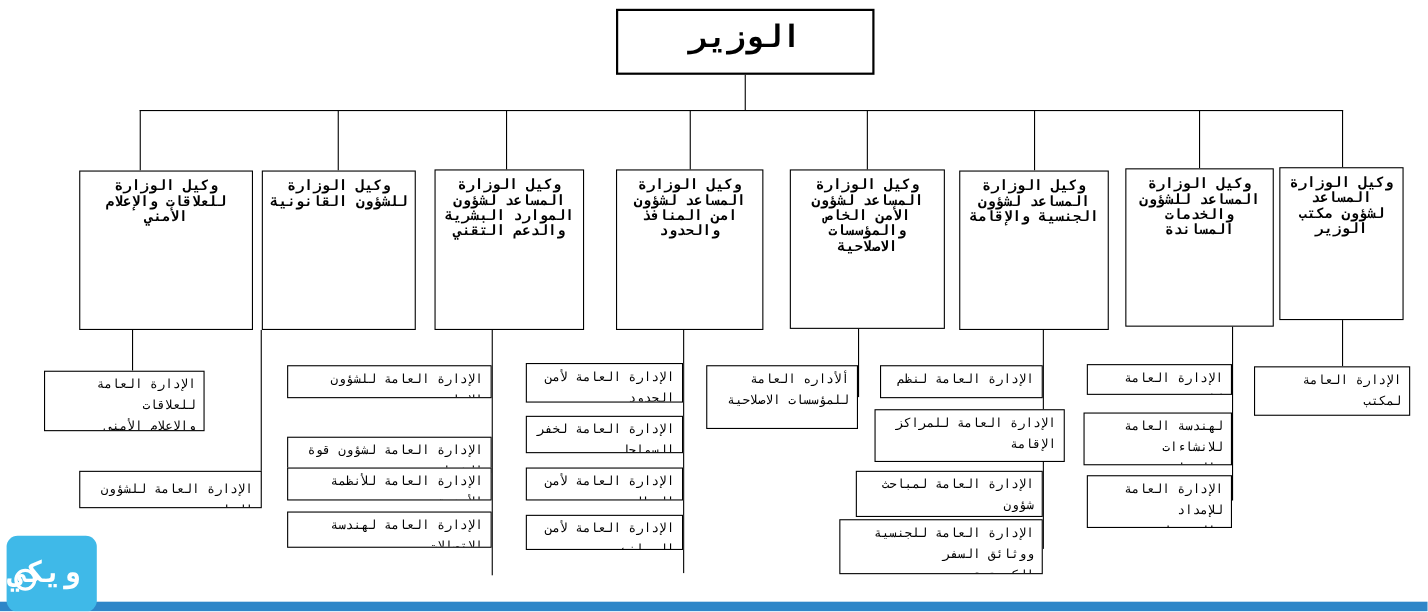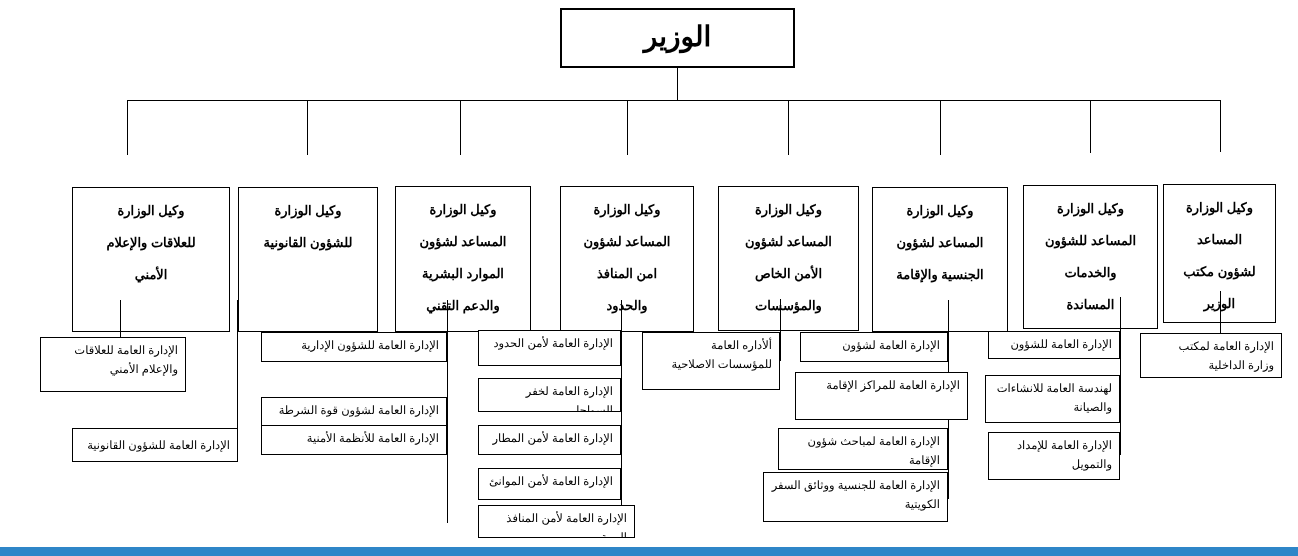--- a/index.html
+++ b/index.html
@@ -1,31 +1,30 @@
 <!DOCTYPE html>
 <html lang="ar"><head>
 <meta charset="utf-8">
 <style>
   html,body{margin:0;padding:0;background:#fff;}
   #canvas{
     position:relative;width:1298px;height:556px;background:#ffffff;overflow:hidden;
-    font-family:Liberation Sans, sans-serif;color:#000;
+    font-family:Liberation Mono, monospace;color:#000;
   }
   .box{
     position:absolute;border:1px solid #000;background:#fff;box-sizing:border-box;
     direction:rtl;white-space:pre-line;overflow:hidden;
   }
   .root-box{
     border:2px solid #000;text-align:center;font-size:28px;font-weight:bold;
     line-height:54px;white-space:nowrap;
   }
   .parent-box{
-    text-align:center;font-size:13px;font-weight:bold;line-height:32px;
+    text-align:center;font-size:13px;font-weight:bold;line-height:14px;
     padding:7px 4px 0 4px;
-    margin-top:32px;
   }
   .sub-box{
     text-align:right;font-size:11.5px;line-height:19px;padding:3px 7px 0 2px;
   }
   .cline{position:absolute;background:#000;}
   .h{height:1px;}
   .v{width:1px;}
   .wm-bar{position:absolute;left:0;top:547px;width:1298px;height:9px;background:#2e86c8;}
   .wm-logo{
     position:absolute;left:6px;top:487px;width:82px;height:69px;background:#3fb9e8;
@@ -95,42 +94,46 @@
   <div class="cline v" style="left:1220px;top:291px;height:42px"></div>
 
   <div class="box sub-box" style="left:40px;top:337px;width:146px;height:55px">الإدارة العامة للعلاقات
 والإعلام الأمني</div>
 
   <div class="box sub-box" style="left:72px;top:428px;width:166px;height:34px;padding-top:7px">الإدارة العامة للشؤون القانونية</div>
 
   <div class="box sub-box" style="left:261px;top:332px;width:186px;height:30px">الإدارة العامة للشؤون الإدارية</div>
   <div class="box sub-box" style="left:261px;top:397px;width:186px;height:33px">الإدارة العامة لشؤون قوة الشرطة</div>
   <div class="box sub-box" style="left:261px;top:425px;width:186px;height:30px">الإدارة العامة للأنظمة الأمنية</div>
+  <div class="box sub-box" style="left:261px;top:465px;width:186px;height:33px">الإدارة العامة لهندسة الاتصالات</div>
 
   <div class="box sub-box" style="left:478px;top:330px;width:143px;height:36px">الإدارة العامة لأمن الحدود</div>
   <div class="box sub-box" style="left:478px;top:378px;width:143px;height:34px">الإدارة العامة لخفر
 السواحل</div>
   <div class="box sub-box" style="left:478px;top:425px;width:143px;height:30px">الإدارة العامة لأمن المطار</div>
   <div class="box sub-box" style="left:478px;top:468px;width:143px;height:32px">الإدارة العامة لأمن الموانئ</div>
-  <div class="box sub-box" style="left:478px;top:505px;width:157px;height:33px">الإدارة العامة لأمن المنافذ البرية</div>
 
   <div class="box sub-box" style="left:642px;top:332px;width:138px;height:58px">ألأداره العامة
 للمؤسسات الاصلاحية</div>
 
-  <div class="box sub-box" style="left:800px;top:332px;width:148px;height:30px">الإدارة العامة لشؤون</div>
+  <div class="box sub-box" style="left:800px;top:332px;width:148px;height:30px">الإدارة العامة لنظم</div>
   <div class="box sub-box" style="left:795px;top:372px;width:173px;height:48px">الإدارة العامة للمراكز الإقامة</div>
   <div class="box sub-box" style="left:778px;top:428px;width:170px;height:42px">الإدارة العامة لمباحث شؤون
 الإقامة</div>
   <div class="box sub-box" style="left:763px;top:472px;width:185px;height:50px">الإدارة العامة للجنسية ووثائق السفر
 الكويتية</div>
 
   <div class="box sub-box" style="left:988px;top:331px;width:132px;height:28px">الإدارة العامة للشؤون</div>
   <div class="box sub-box" style="left:985px;top:375px;width:135px;height:48px">لهندسة العامة للانشاءات
 والصيانة</div>
   <div class="box sub-box" style="left:988px;top:432px;width:132px;height:48px">الإدارة العامة للإمداد
 والتمويل</div>
 
   <div class="box sub-box" style="left:1140px;top:333px;width:142px;height:45px">الإدارة العامة لمكتب
 وزارة الداخلية</div>
 
   <div class="wm-bar" style="background: rgb(46, 134, 200);"></div>
+  <div class="wm-logo" style="background: rgb(63, 185, 232);">
+    <span class="wm-ring"></span>
+    <span>ويكي</span>
+  </div>
 
 </div>
 
 </body></html>

